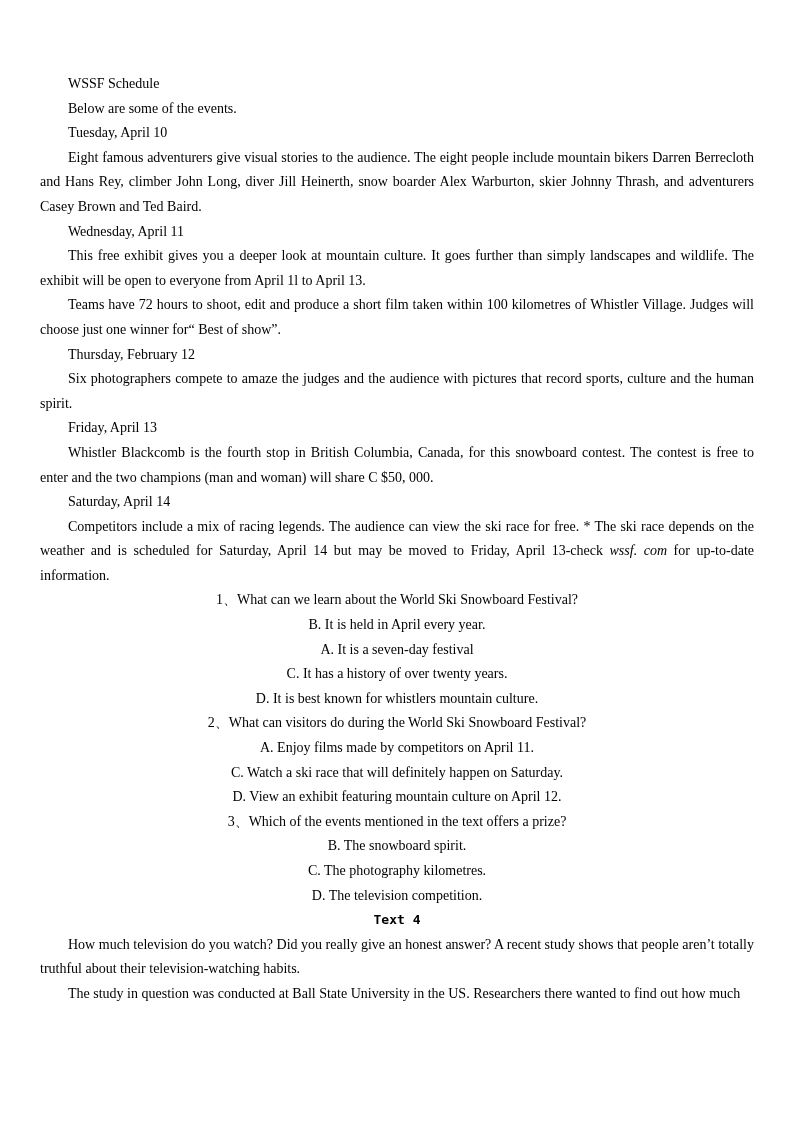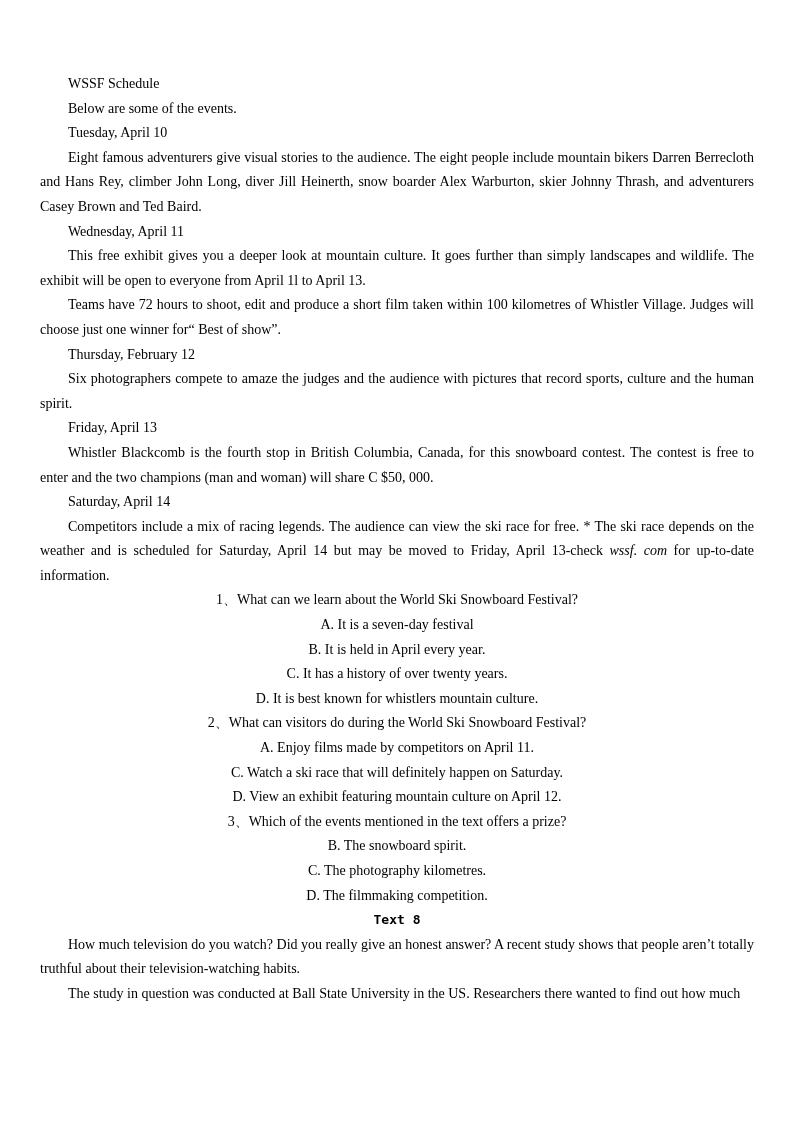--- a/index.html
+++ b/index.html
@@ -54,32 +54,32 @@
   <p class="indent">Thursday, February 12</p>
   <p class="indent">Six photographers compete to amaze the judges and the audience with pictures that record sports, culture and the human spirit.</p>
 
   <p class="indent">Friday, April 13</p>
   <p class="indent">Whistler Blackcomb is the fourth stop in British Columbia, Canada, for this snowboard contest. The contest is free to enter and the two champions (man and woman) will share C $50, 000.</p>
 
   <p class="indent">Saturday, April 14</p>
   <p class="indent"><span>Competitors include a mix of racing legends. The audience can view the ski race for free. * The ski race depends on the weather and is scheduled for Saturday, April 14 but may be moved to Friday, April 13-check </span><span class="site-name">wssf. com</span><span> for up-to-date information.</span></p>
 
   <p class="flush">1、What can we learn about the World Ski Snowboard Festival?</p>
+  <p class="flush">B. It is held in April every year.</p>
   <p class="flush">A. It is a seven-day festival</p>
-  <p class="flush">B. It is held in April every year.</p>
   <p class="flush">C. It has a history of over twenty years.</p>
   <p class="flush">D. It is best known for whistlers mountain culture.</p>
 
   <p class="flush">2、What can visitors do during the World Ski Snowboard Festival?</p>
   <p class="flush">A. Enjoy films made by competitors on April 11.</p>
   <p class="flush">C. Watch a ski race that will definitely happen on Saturday.</p>
   <p class="flush">D. View an exhibit featuring mountain culture on April 12.</p>
 
   <p class="flush">3、Which of the events mentioned in the text offers a prize?</p>
   <p class="flush">B. The snowboard spirit.</p>
   <p class="flush">C. The photography kilometres.</p>
-  <p class="flush">D. The filmmaking competition.</p>
+  <p class="flush">D. The television competition.</p>
 
-  <p class="section-heading">Text 8</p>
+  <p class="section-heading">Text 4</p>
   <p class="indent">How much television do you watch? Did you really give an honest answer? A recent study shows that people aren’t totally truthful about their television-watching habits.</p>
   <p class="indent">The study in question was conducted at Ball State University in the US. Researchers there wanted to find out how much</p>
 
 </div>
 
 </body></html>

